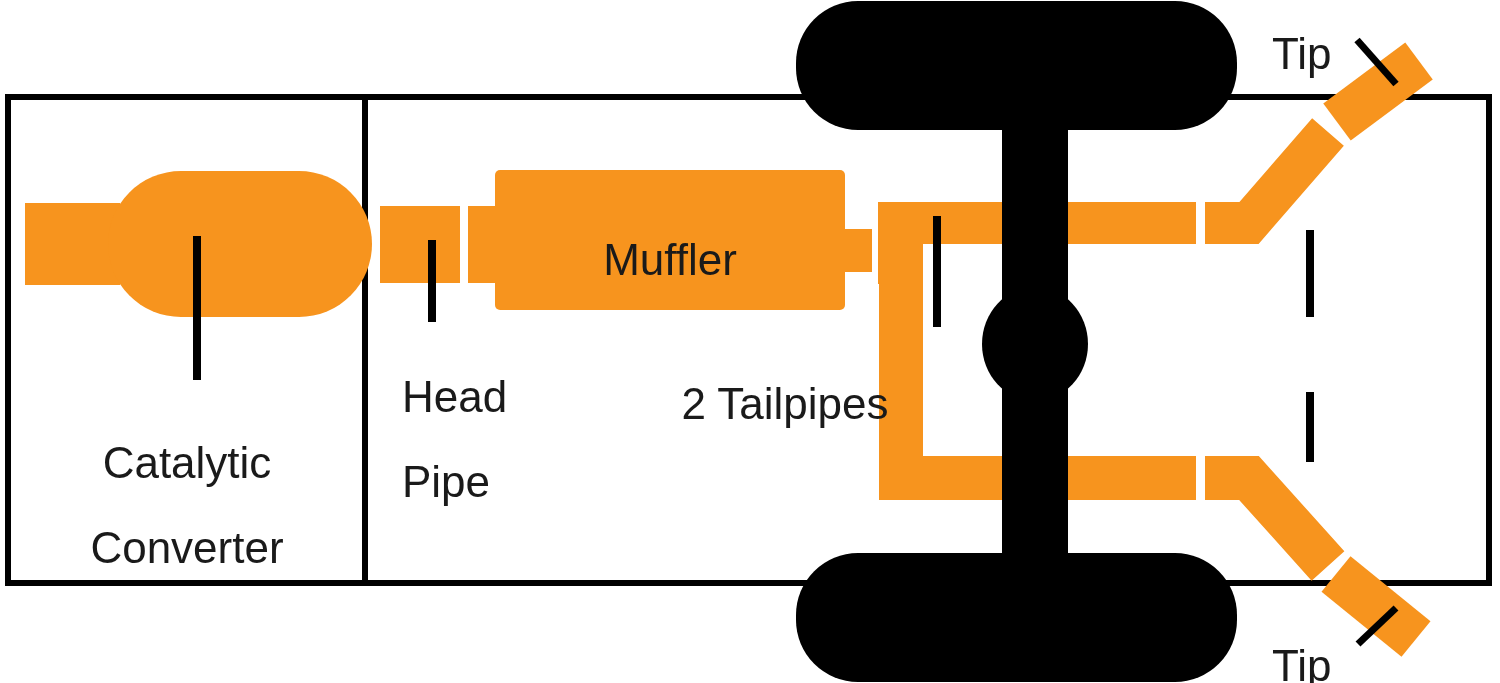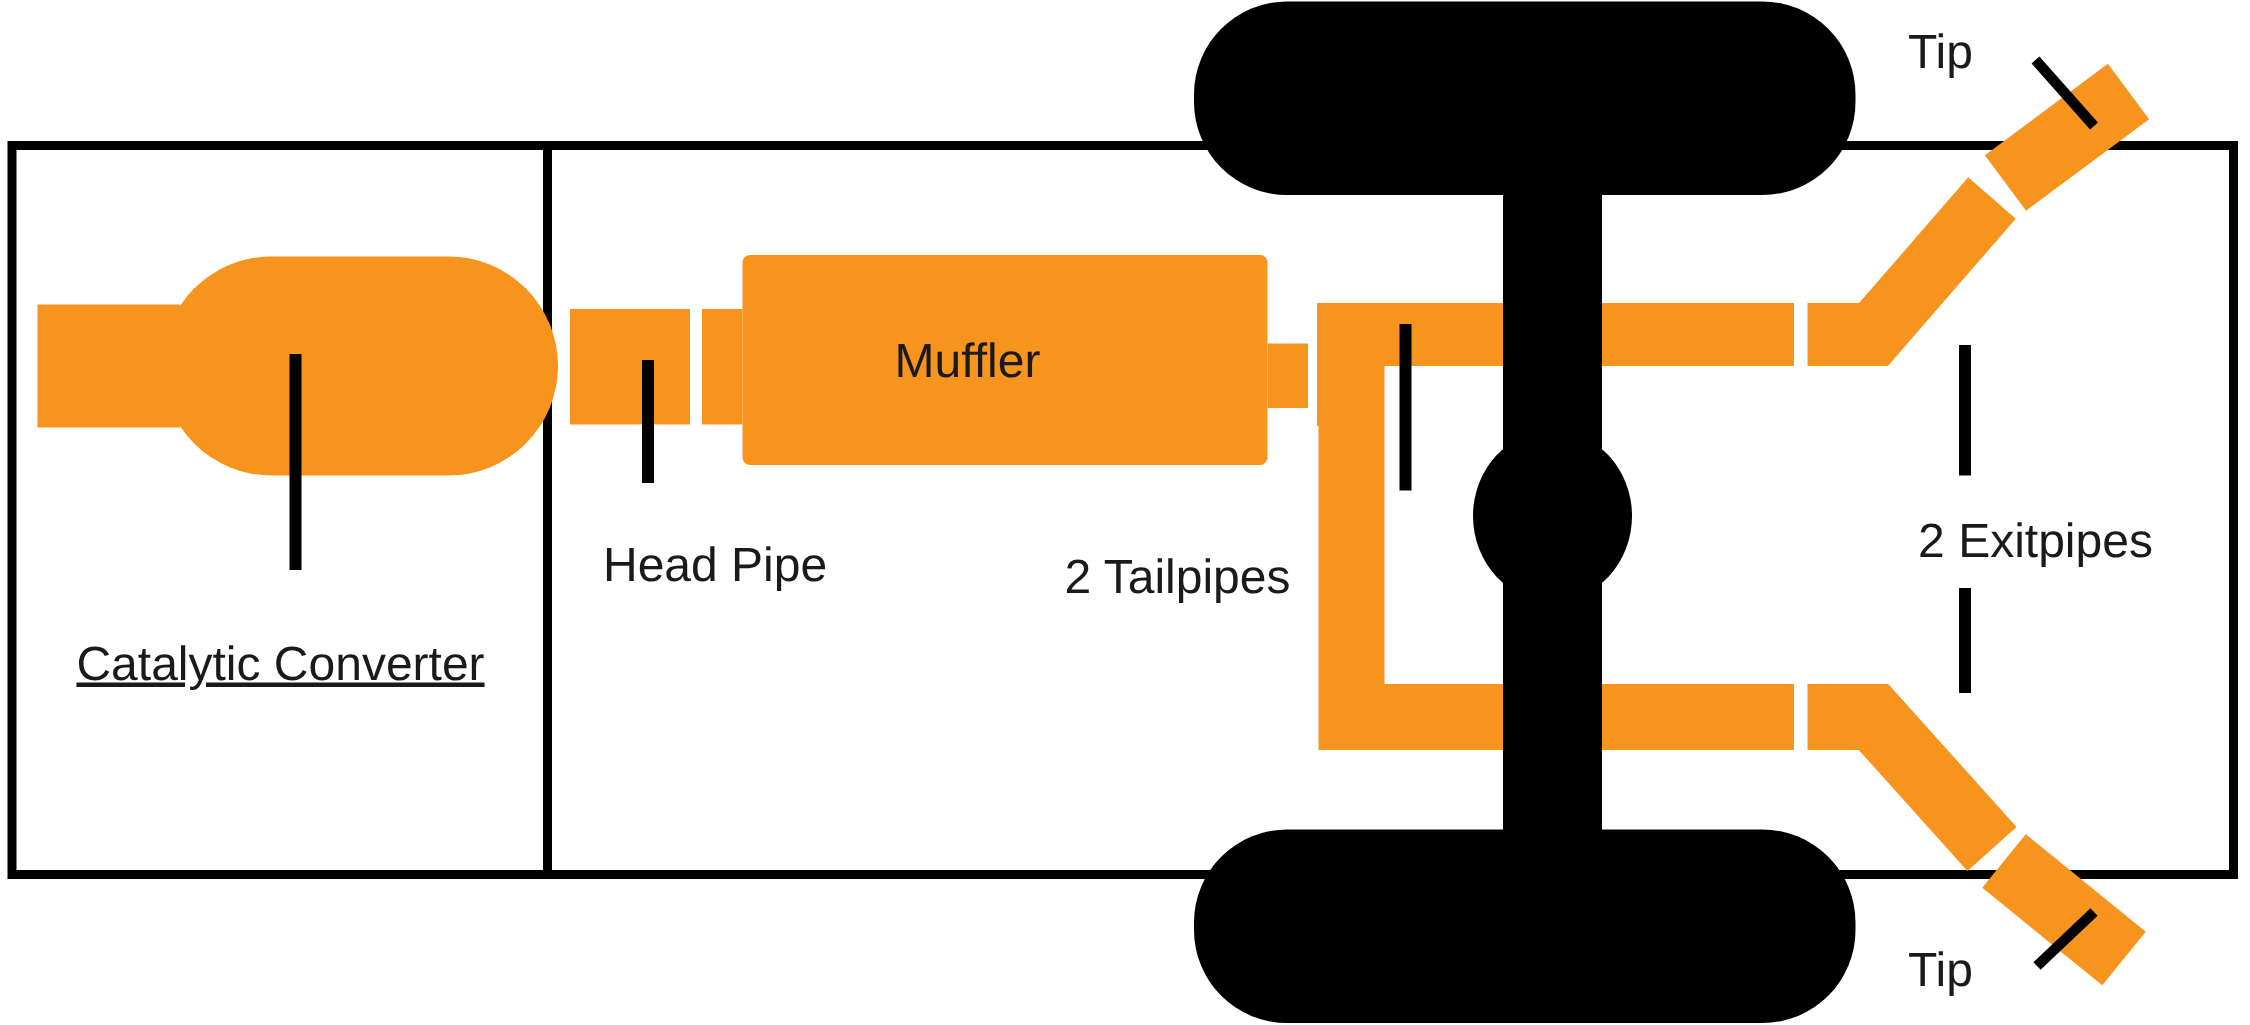--- a/index.html
+++ b/index.html
@@ -39,24 +39,25 @@
   .pointer {
     stroke: var(--chassis-black, #000);
     stroke-width: 8;
   }
   .pointer-thin {
     stroke: var(--chassis-black, #000);
     stroke-width: 7;
   }
   .label {
     position: absolute;
-    font-size: 32px;
+    font-size: 44px;
     line-height: 56px;
     color: var(--text-black, #1a1a1a);
     white-space: normal;
+    margin-top: 20px;
   }
   .label.center { text-align: center; }
   .label.two-line { line-height: 85px; }
 </style>
 </head>
 <body>
 
 <div class="stage">
 
   <svg width="1500" height="683" viewBox="0 0 1500 683">
@@ -84,27 +85,26 @@
 
     <line class="pointer" x1="197" y1="236" x2="197" y2="380"></line>
     <line class="pointer" x1="432" y1="240" x2="432" y2="322"></line>
     <line class="pointer" x1="937" y1="216" x2="937" y2="327"></line>
     <line class="pointer" x1="1310" y1="230" x2="1310" y2="317"></line>
     <line class="pointer" x1="1310" y1="392" x2="1310" y2="462"></line>
     <line class="pointer-thin" x1="1357" y1="40" x2="1396" y2="84"></line>
     <line class="pointer-thin" x1="1358" y1="644" x2="1396" y2="608"></line>
   </svg>
 
-  <div class="label center" style="left:470px; top:212px; width:350px;">Muffler</div>
+  <div class="label center" style="left:495px; top:212px; width:350px;">Muffler</div>
 
-  <div class="label center two-line" style="left:22px; top:400px; width:330px;text-decoration:underline;">Catalytic Converter</div>
+  <div class="label center two-line" style="left:22px; top:400px; width:330px;">Catalytic Converter</div>
 
   <div class="label two-line" style="left:402px; top:334px; width:190px;">Head Pipe</div>
 
   <div class="label center" style="left:620px; top:356px; width:330px;">2 Tailpipes</div>
 
-  <div class="label center" style="left:1232px; top:332px; width:250px;">2 Exitpipes</div>
 
   <div class="label" style="left:1272px; top:6px;">Tip</div>
 
   <div class="label" style="left:1272px; top:618px;">Tip</div>
 
 </div>
 
 </body></html>

